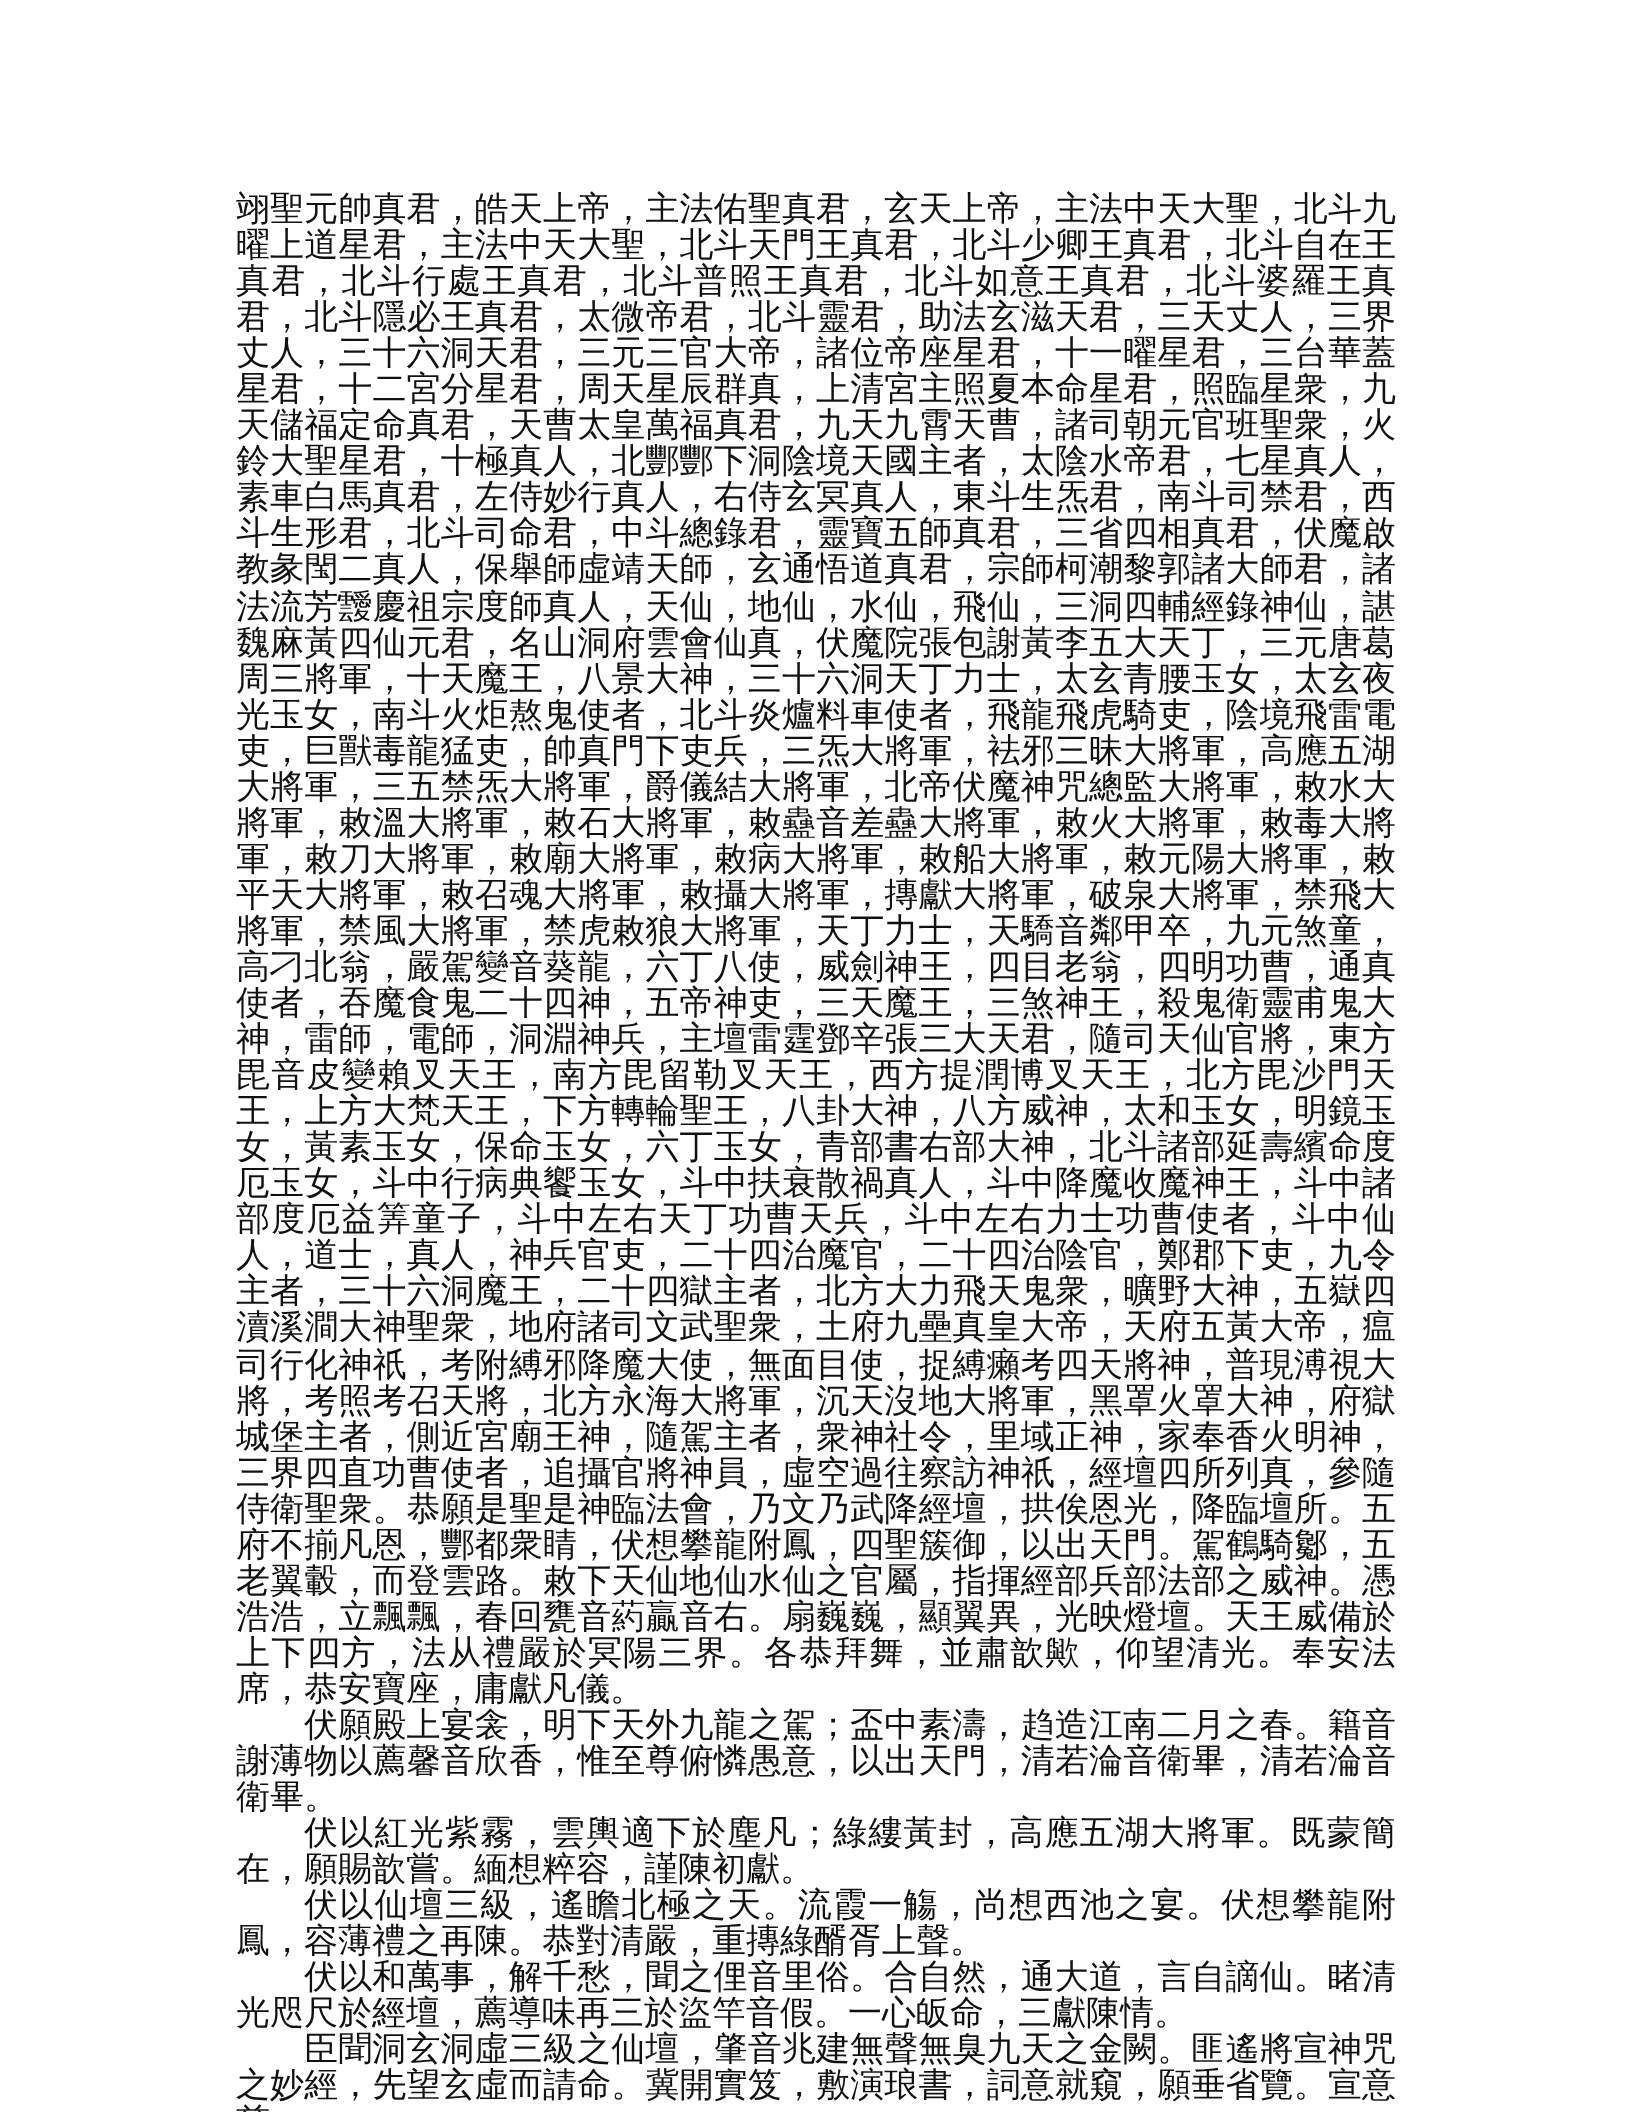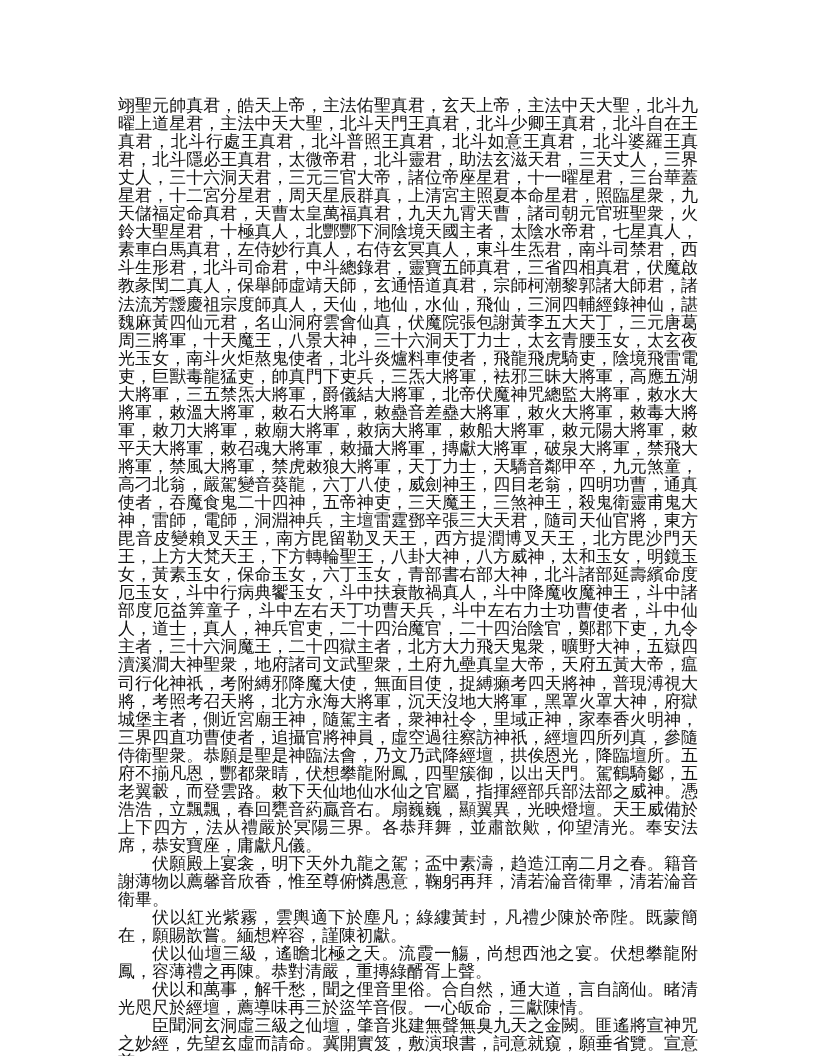--- a/index.html
+++ b/index.html
@@ -36,19 +36,19 @@
   .para.indent {
     text-indent: 2em;
   }
 </style>
 </head>
 <body>
 
 <div class="page">
   <div class="body-text">
     <p class="para">翊聖元帥真君，皓天上帝，主法佑聖真君，玄天上帝，主法中天大聖，北斗九曜上道星君，主法中天大聖，北斗天門王真君，北斗少卿王真君，北斗自在王真君，北斗行處王真君，北斗普照王真君，北斗如意王真君，北斗婆羅王真君，北斗隱必王真君，太微帝君，北斗靈君，助法玄滋天君，三天丈人，三界丈人，三十六洞天君，三元三官大帝，諸位帝座星君，十一曜星君，三台華蓋星君，十二宮分星君，周天星辰群真，上清宮主照夏本命星君，照臨星衆，九天儲福定命真君，天曹太皇萬福真君，九天九霄天曹，諸司朝元官班聖衆，火鈴大聖星君，十極真人，北酆酆下洞陰境天國主者，太陰水帝君，七星真人，素車白馬真君，左侍妙行真人，右侍玄冥真人，東斗生炁君，南斗司禁君，西斗生形君，北斗司命君，中斗總錄君，靈寶五師真君，三省四相真君，伏魔啟教彖閠二真人，保舉師虛靖天師，玄通悟道真君，宗師柯潮黎郭諸大師君，諸法流芳靉慶祖宗度師真人，天仙，地仙，水仙，飛仙，三洞四輔經錄神仙，諶魏麻黃四仙元君，名山洞府雲會仙真，伏魔院張包謝黃李五大天丁，三元唐葛周三將軍，十天魔王，八景大神，三十六洞天丁力士，太玄青腰玉女，太玄夜光玉女，南斗火炬熬鬼使者，北斗炎爐料車使者，飛龍飛虎騎吏，陰境飛雷電吏，巨獸毒龍猛吏，帥真門下吏兵，三炁大將軍，袪邪三昧大將軍，高應五湖大將軍，三五禁炁大將軍，爵儀結大將軍，北帝伏魔神咒總監大將軍，敕水大將軍，敕溫大將軍，敕石大將軍，敕蠱音差蠱大將軍，敕火大將軍，敕毒大將軍，敕刀大將軍，敕廟大將軍，敕病大將軍，敕船大將軍，敕元陽大將軍，敕平天大將軍，敕召魂大將軍，敕攝大將軍，摶獻大將軍，破泉大將軍，禁飛大將軍，禁風大將軍，禁虎敕狼大將軍，天丁力士，天驕音鄰甲卒，九元煞童，高刁北翁，嚴駕變音葵龍，六丁八使，威劍神王，四目老翁，四明功曹，通真使者，吞魔食鬼二十四神，五帝神吏，三天魔王，三煞神王，殺鬼衛靈甫鬼大神，雷師，電師，洞淵神兵，主壇雷霆鄧辛張三大天君，隨司天仙官將，東方毘音皮變賴叉天王，南方毘留勒叉天王，西方提潤博叉天王，北方毘沙門天王，上方大梵天王，下方轉輪聖王，八卦大神，八方威神，太和玉女，明鏡玉女，黃素玉女，保命玉女，六丁玉女，青部書右部大神，北斗諸部延壽繽命度厄玉女，斗中行病典饗玉女，斗中扶衰散禍真人，斗中降魔收魔神王，斗中諸部度厄益筭童子，斗中左右天丁功曹天兵，斗中左右力士功曹使者，斗中仙人，道士，真人，神兵官吏，二十四治魔官，二十四治陰官，鄭郡下吏，九令主者，三十六洞魔王，二十四獄主者，北方大力飛天鬼衆，曠野大神，五嶽四瀆溪澗大神聖衆，地府諸司文武聖衆，土府九壘真皇大帝，天府五黃大帝，瘟司行化神祇，考附縛邪降魔大使，無面目使，捉縛癩考四天將神，普現溥視大將，考照考召天將，北方永海大將軍，沉天沒地大將軍，黑罩火罩大神，府獄城堡主者，側近宮廟王神，隨駕主者，衆神社令，里域正神，家奉香火明神，三界四直功曹使者，追攝官將神員，虛空過往察訪神祇，經壇四所列真，參隨侍衛聖衆。恭願是聖是神臨法會，乃文乃武降經壇，拱俟恩光，降臨壇所。五府不揃凡恩，酆都衆睛，伏想攀龍附鳳，四聖簇御，以出天門。駕鶴騎酁，五老翼轂，而登雲路。敕下天仙地仙水仙之官屬，指揮經部兵部法部之威神。憑浩浩，立飄飄，春回甕音葯贏音右。扇巍巍，顯翼異，光映燈壇。天王威備於上下四方，法从禮嚴於冥陽三界。各恭拜舞，並肅歆歟，仰望清光。奉安法席，恭安寶座，庸獻凡儀。</p>
-    <p class="para indent">伏願殿上宴衾，明下天外九龍之駕；盃中素濤，趋造江南二月之春。籍音謝薄物以薦馨音欣香，惟至尊俯憐愚意，鞠躬再拜，清若淪音衛畢，清若淪音衛畢。</p>
-    <p class="para indent">伏以紅光紫霧，雲輿適下於塵凡；綠縷黃封，凡禮少陳於帝陛。既蒙簡在，願賜歆嘗。緬想粹容，謹陳初獻。</p>
+    <p class="para indent">伏願殿上宴衾，明下天外九龍之駕；盃中素濤，趋造江南二月之春。籍音謝薄物以薦馨音欣香，惟至尊俯憐愚意，以出天門，清若淪音衛畢，清若淪音衛畢。</p>
+    <p class="para indent">伏以紅光紫霧，雲輿適下於塵凡；綠縷黃封，高應五湖大將軍。既蒙簡在，願賜歆嘗。緬想粹容，謹陳初獻。</p>
     <p class="para indent">伏以仙壇三級，遙瞻北極之天。流霞一觴，尚想西池之宴。伏想攀龍附鳳，容薄禮之再陳。恭對清嚴，重摶綠醑胥上聲。</p>
     <p class="para indent">伏以和萬事，解千愁，聞之俚音里俗。合自然，通大道，言自謫仙。睹清光咫尺於經壇，薦導味再三於盜竿音假。一心皈命，三獻陳情。</p>
     <p class="para indent">臣聞洞玄洞虛三級之仙壇，肇音兆建無聲無臭九天之金闕。匪遙將宣神咒之妙經，先望玄虛而請命。冀開實笈，敷演琅書，詞意就窺，願垂省覽。宣意慈。</p>
   </div>
 </div>
 
 </body></html>

